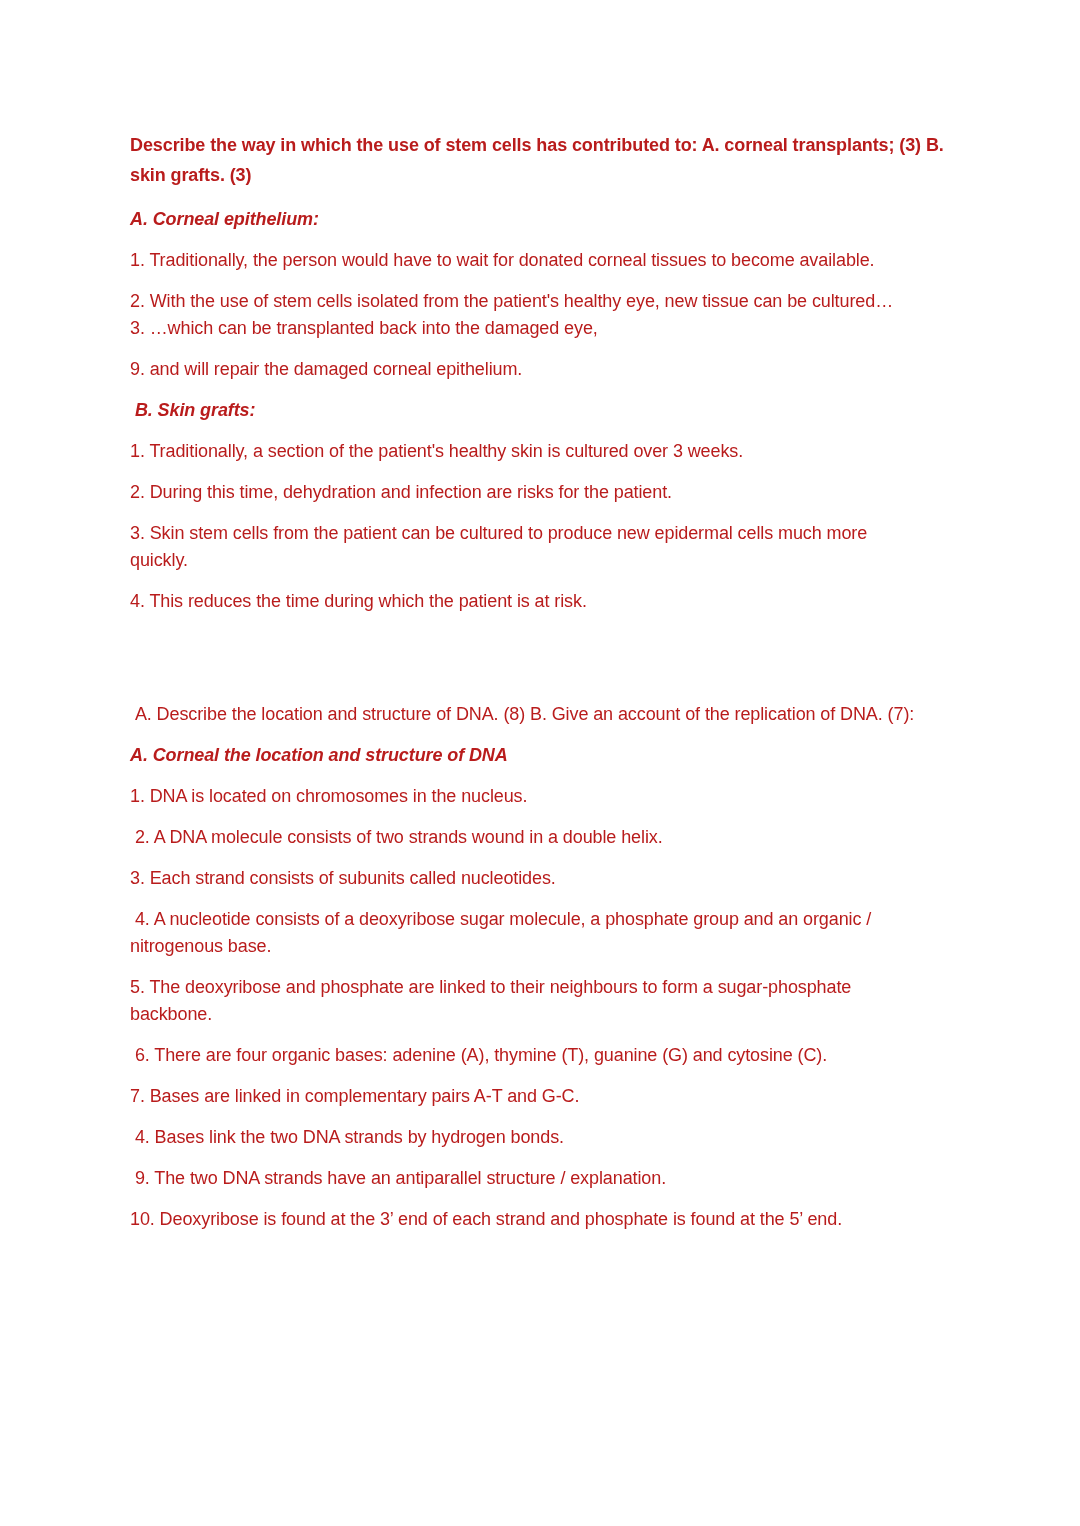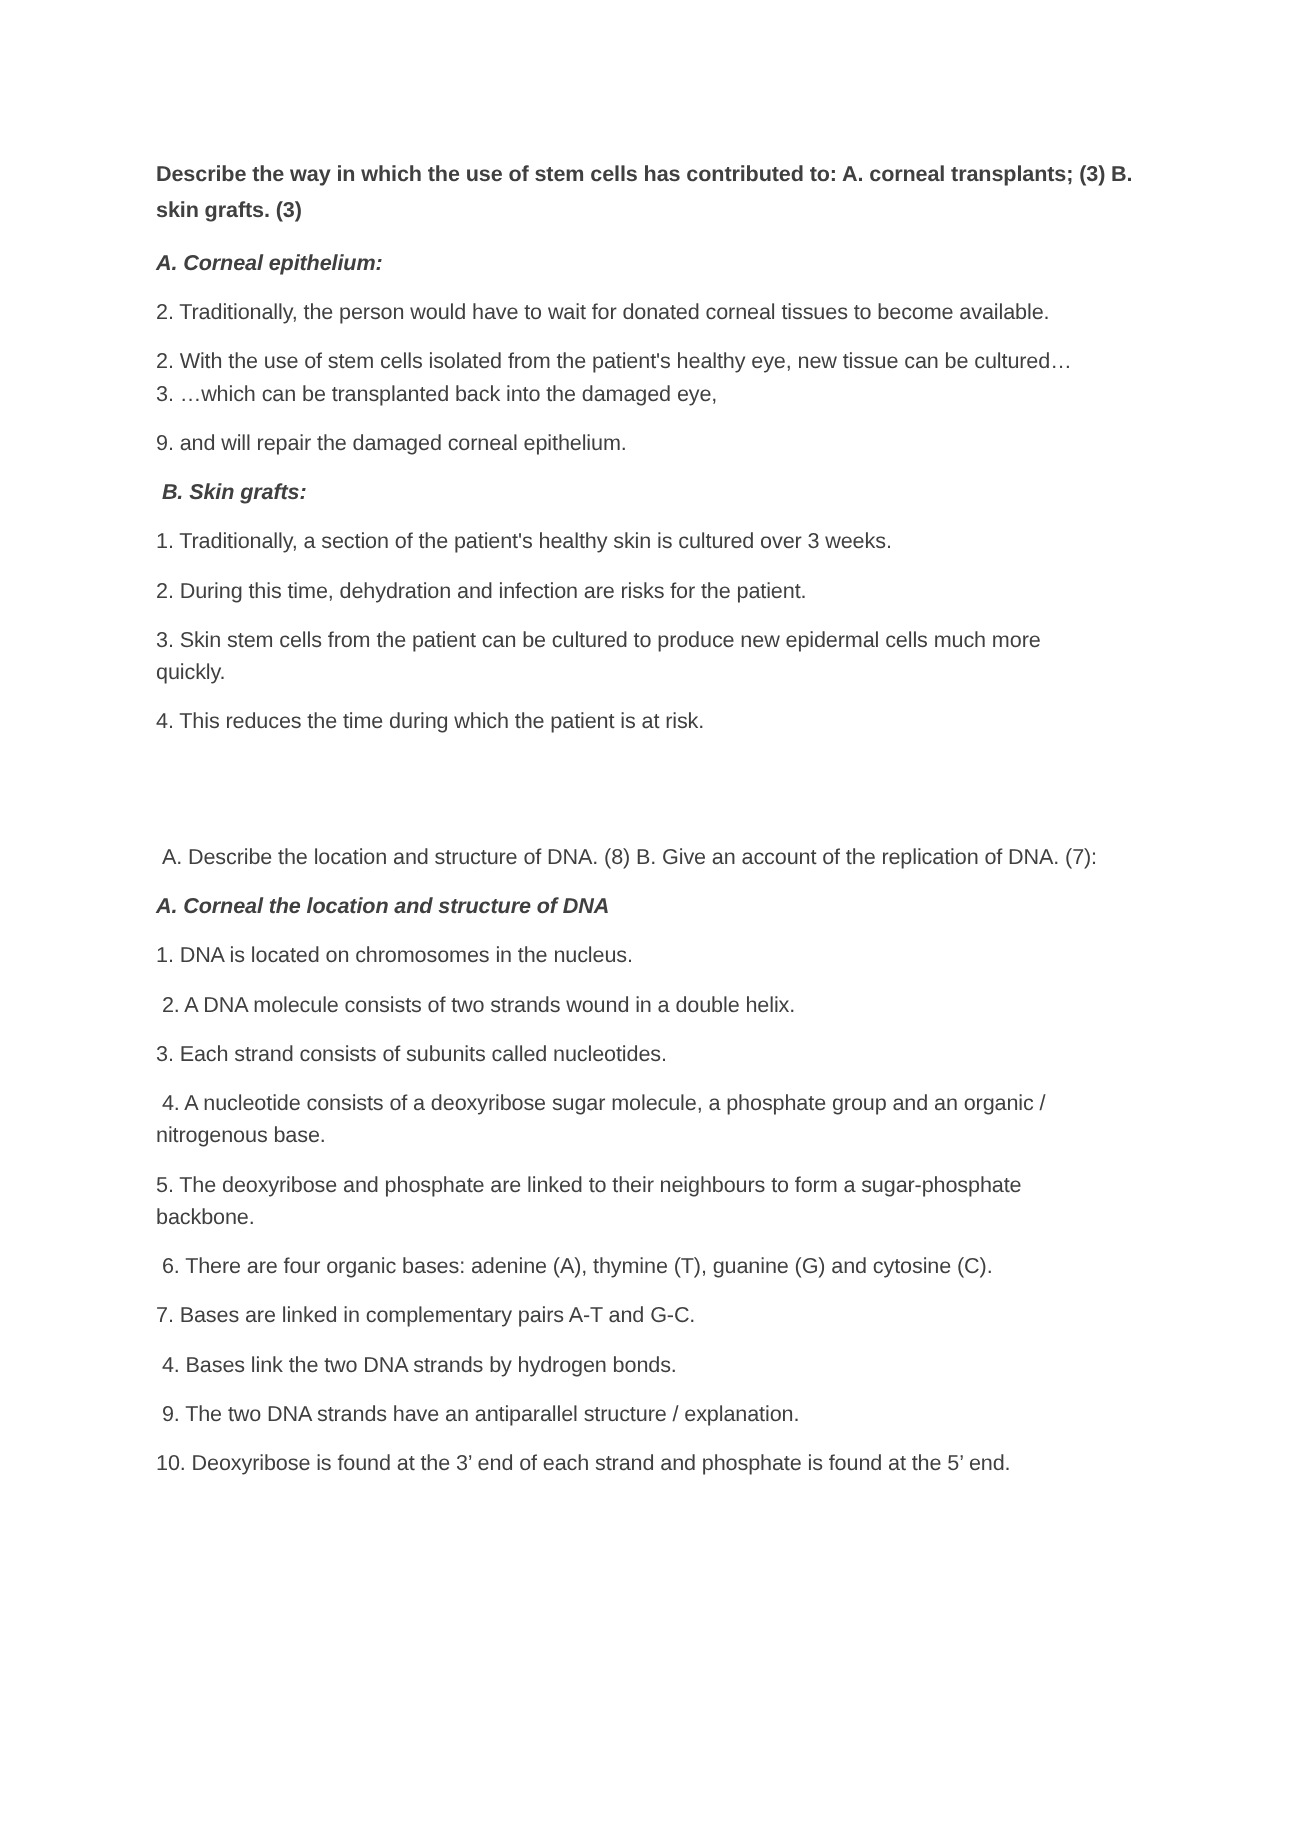--- a/index.html
+++ b/index.html
@@ -11,21 +11,21 @@
     position: relative;
     width: 1080px;
     height: 1526px;
     background: #ffffff;
     box-sizing: border-box;
     padding: 130px 40px 40px 130px;
     font-family: "Liberation Sans", "DejaVu Sans", sans-serif;
     font-size: 18px;
     line-height: 27px;
     letter-spacing: -0.1px;
-    color: #404040;
+    color: #b91c1c;
     overflow: hidden;
   }
   .block {
     margin: 0 0 14px 0;
     white-space: pre-wrap;
     max-width: 910px;
   }
   .question-heading {
     font-weight: bold;
     line-height: 30px;
@@ -42,21 +42,21 @@
 </head>
 <body>
 
 <div class="page">
 
   <div class="block question-heading">Describe the way in which the use of stem cells has contributed to: A. corneal transplants; (3) B.
 skin grafts. (3)</div>
 
   <div class="block subheading">A. Corneal epithelium:</div>
 
-  <div class="block">2. Traditionally, the person would have to wait for donated corneal tissues to become available.</div>
+  <div class="block">1. Traditionally, the person would have to wait for donated corneal tissues to become available.</div>
   <div class="block">2. With the use of stem cells isolated from the patient's healthy eye, new tissue can be cultured…
 3. …which can be transplanted back into the damaged eye,</div>
   <div class="block">9. and will repair the damaged corneal epithelium.</div>
 
   <div class="block subheading"> B. Skin grafts:</div>
 
   <div class="block">1. Traditionally, a section of the patient's healthy skin is cultured over 3 weeks.</div>
   <div class="block">2. During this time, dehydration and infection are risks for the patient.</div>
   <div class="block">3. Skin stem cells from the patient can be cultured to produce new epidermal cells much more
 quickly.</div>

